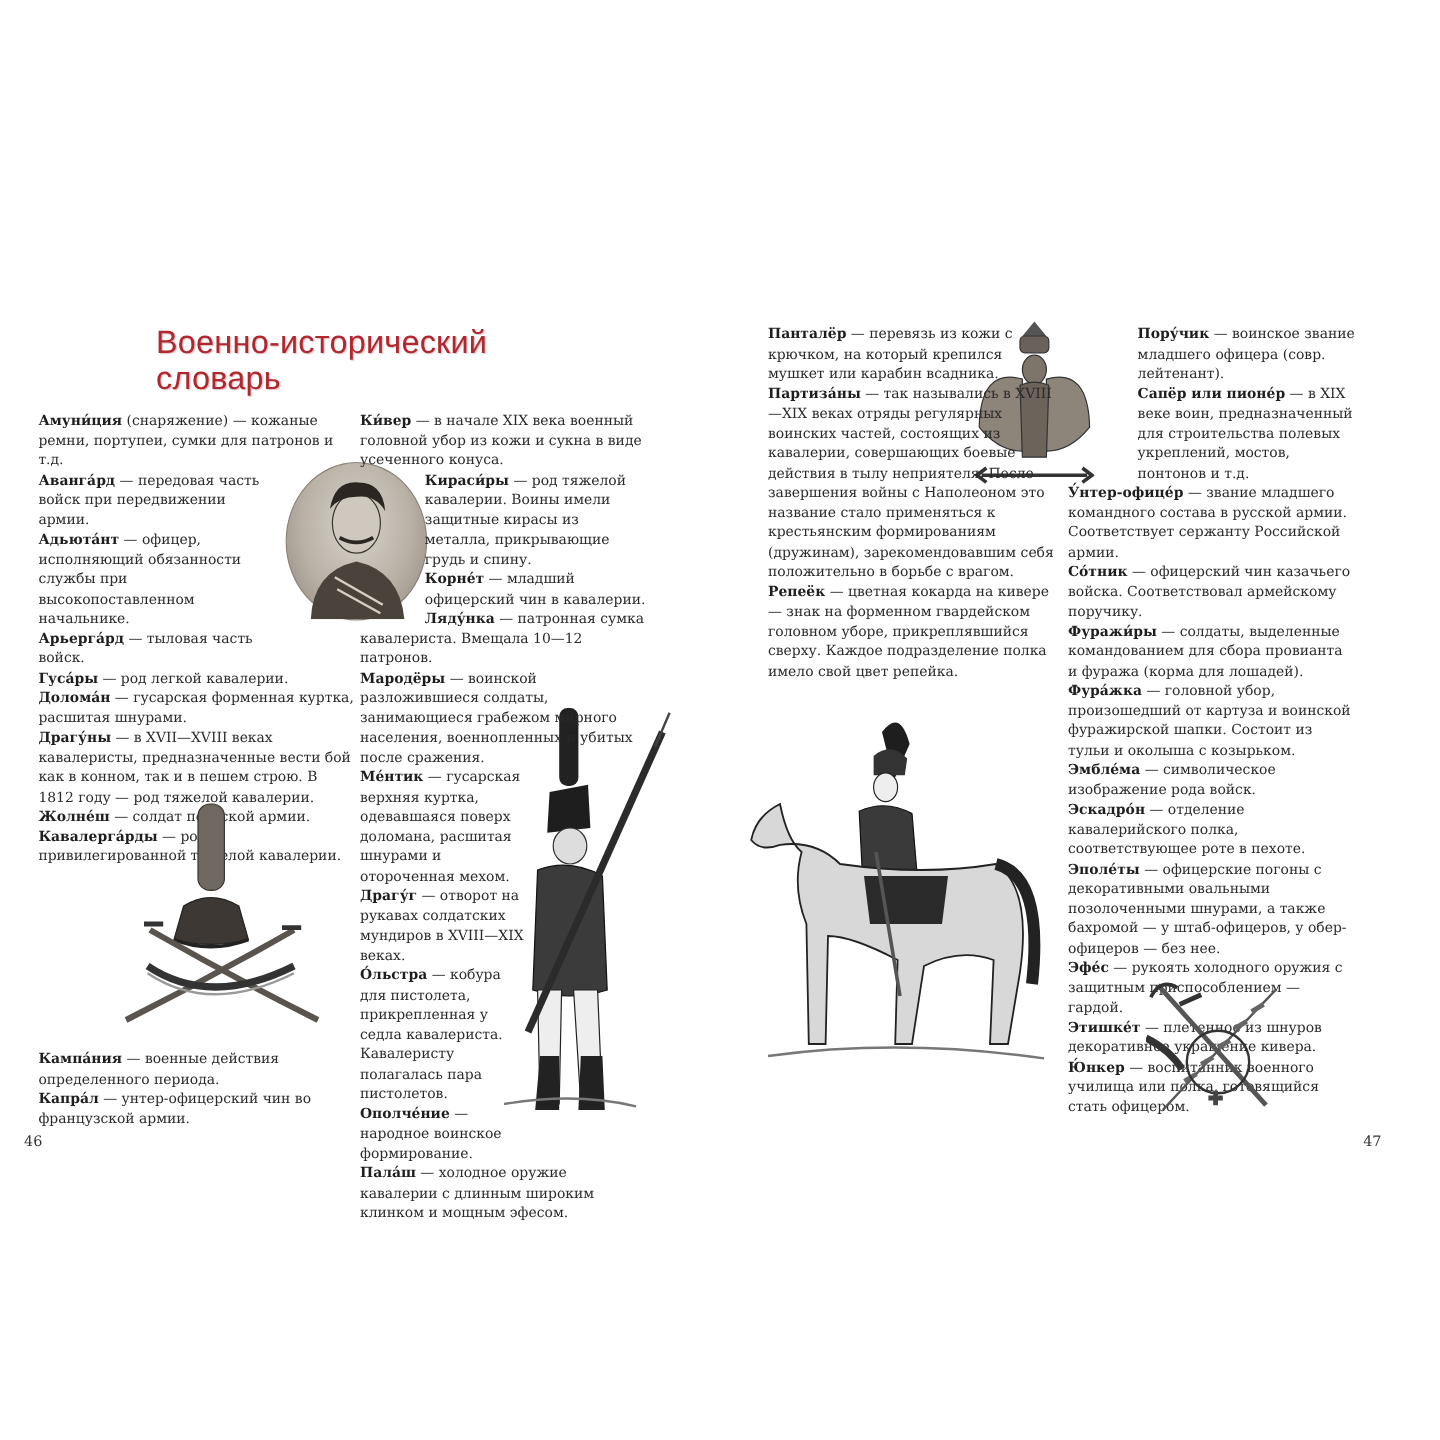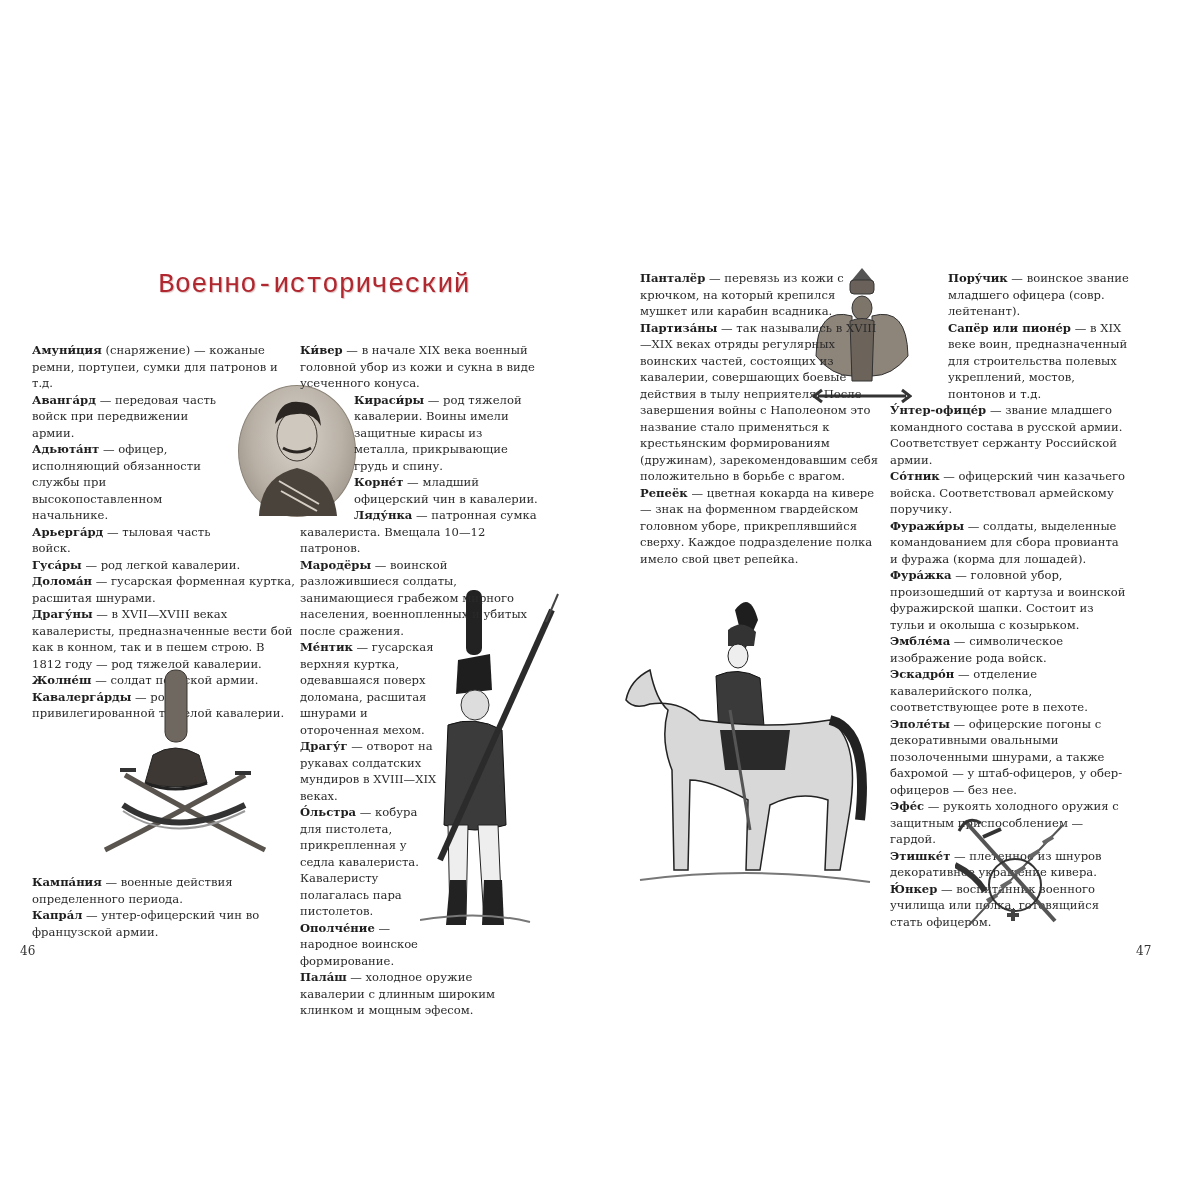--- a/index.html
+++ b/index.html
@@ -2,40 +2,41 @@
 <html><head>
 <meta charset="utf-8">
 <style>
   html, body { margin: 0; padding: 0; background: #ffffff; }
   body { width: 1200px; height: 1200px; position: relative; overflow: hidden;
          font-family: "DejaVu Serif", "Liberation Serif", serif; color: #2a2a2a; }
   .spread { position: absolute; left: 0; top: 0; width: 1200px; height: 1200px; }
   .page { position: absolute; top: 0; height: 1200px; }
   .page.left { left: 0; width: 600px; }
   .page.right { left: 580px; width: 600px; }
-  .title { position: absolute; left: 130px; top: 270px; width: 340px; text-align: right;
-           font-family: Liberation Mono, monospace; color: #b0272f;
+  .title { position: absolute; left: 130px; top: 270px; width: 340px; text-align: left;
+           font-family: Liberation Sans, sans-serif; color: #b0272f;
            font-size: 27px; line-height: 30px; letter-spacing: 0.2px;
            text-shadow: 1px 1px 1px rgba(120,0,0,0.25); }
   .col { position: absolute; font-size: 11.6px; line-height: 16.5px; }
   .entry { margin: 0; }
   .term { font-weight: bold; color: #1e1e1e; }
   .pagenum { position: absolute; top: 944px; font-size: 12px; color: #333; }
   .ill { position: absolute; }
   .shape-round { border-radius: 50%; }
   .fl-left { float: left; shape-outside: circle(50%); }
 </style>
 </head>
 <body>
 
 <div class="spread">
 
   <div class="page left">
     <div class="title">
       <div>Военно-исторический</div>
+      <div>словарь</div>
     </div>
 
     <div class="ill shape-round" style="left:238px; top:385px; width:116px; height:130px; background: radial-gradient(ellipse at 50% 40%, #d8d3cc 0%, #b9b1a6 55%, #8e857a 100%); border:1px solid #8b8378;">
       <svg width="116" height="130" viewBox="0 0 116 130">
         <ellipse cx="58" cy="50" rx="20" ry="25" fill="#cfc8be" stroke="#3a3530" stroke-width="1"></ellipse>
         <path d="M36 38 Q40 14 60 16 Q80 16 82 40 Q74 26 58 28 Q44 28 36 38Z" fill="#2b2622"></path>
         <path d="M44 62 Q58 70 72 62" stroke="#2b2622" stroke-width="3" fill="none"></path>
         <path d="M20 130 Q22 90 58 82 Q94 90 98 130Z" fill="#4a433c"></path>
         <path d="M40 95 L80 118 M42 105 L78 125" stroke="#d5cfc5" stroke-width="2"></path>
       </svg>

